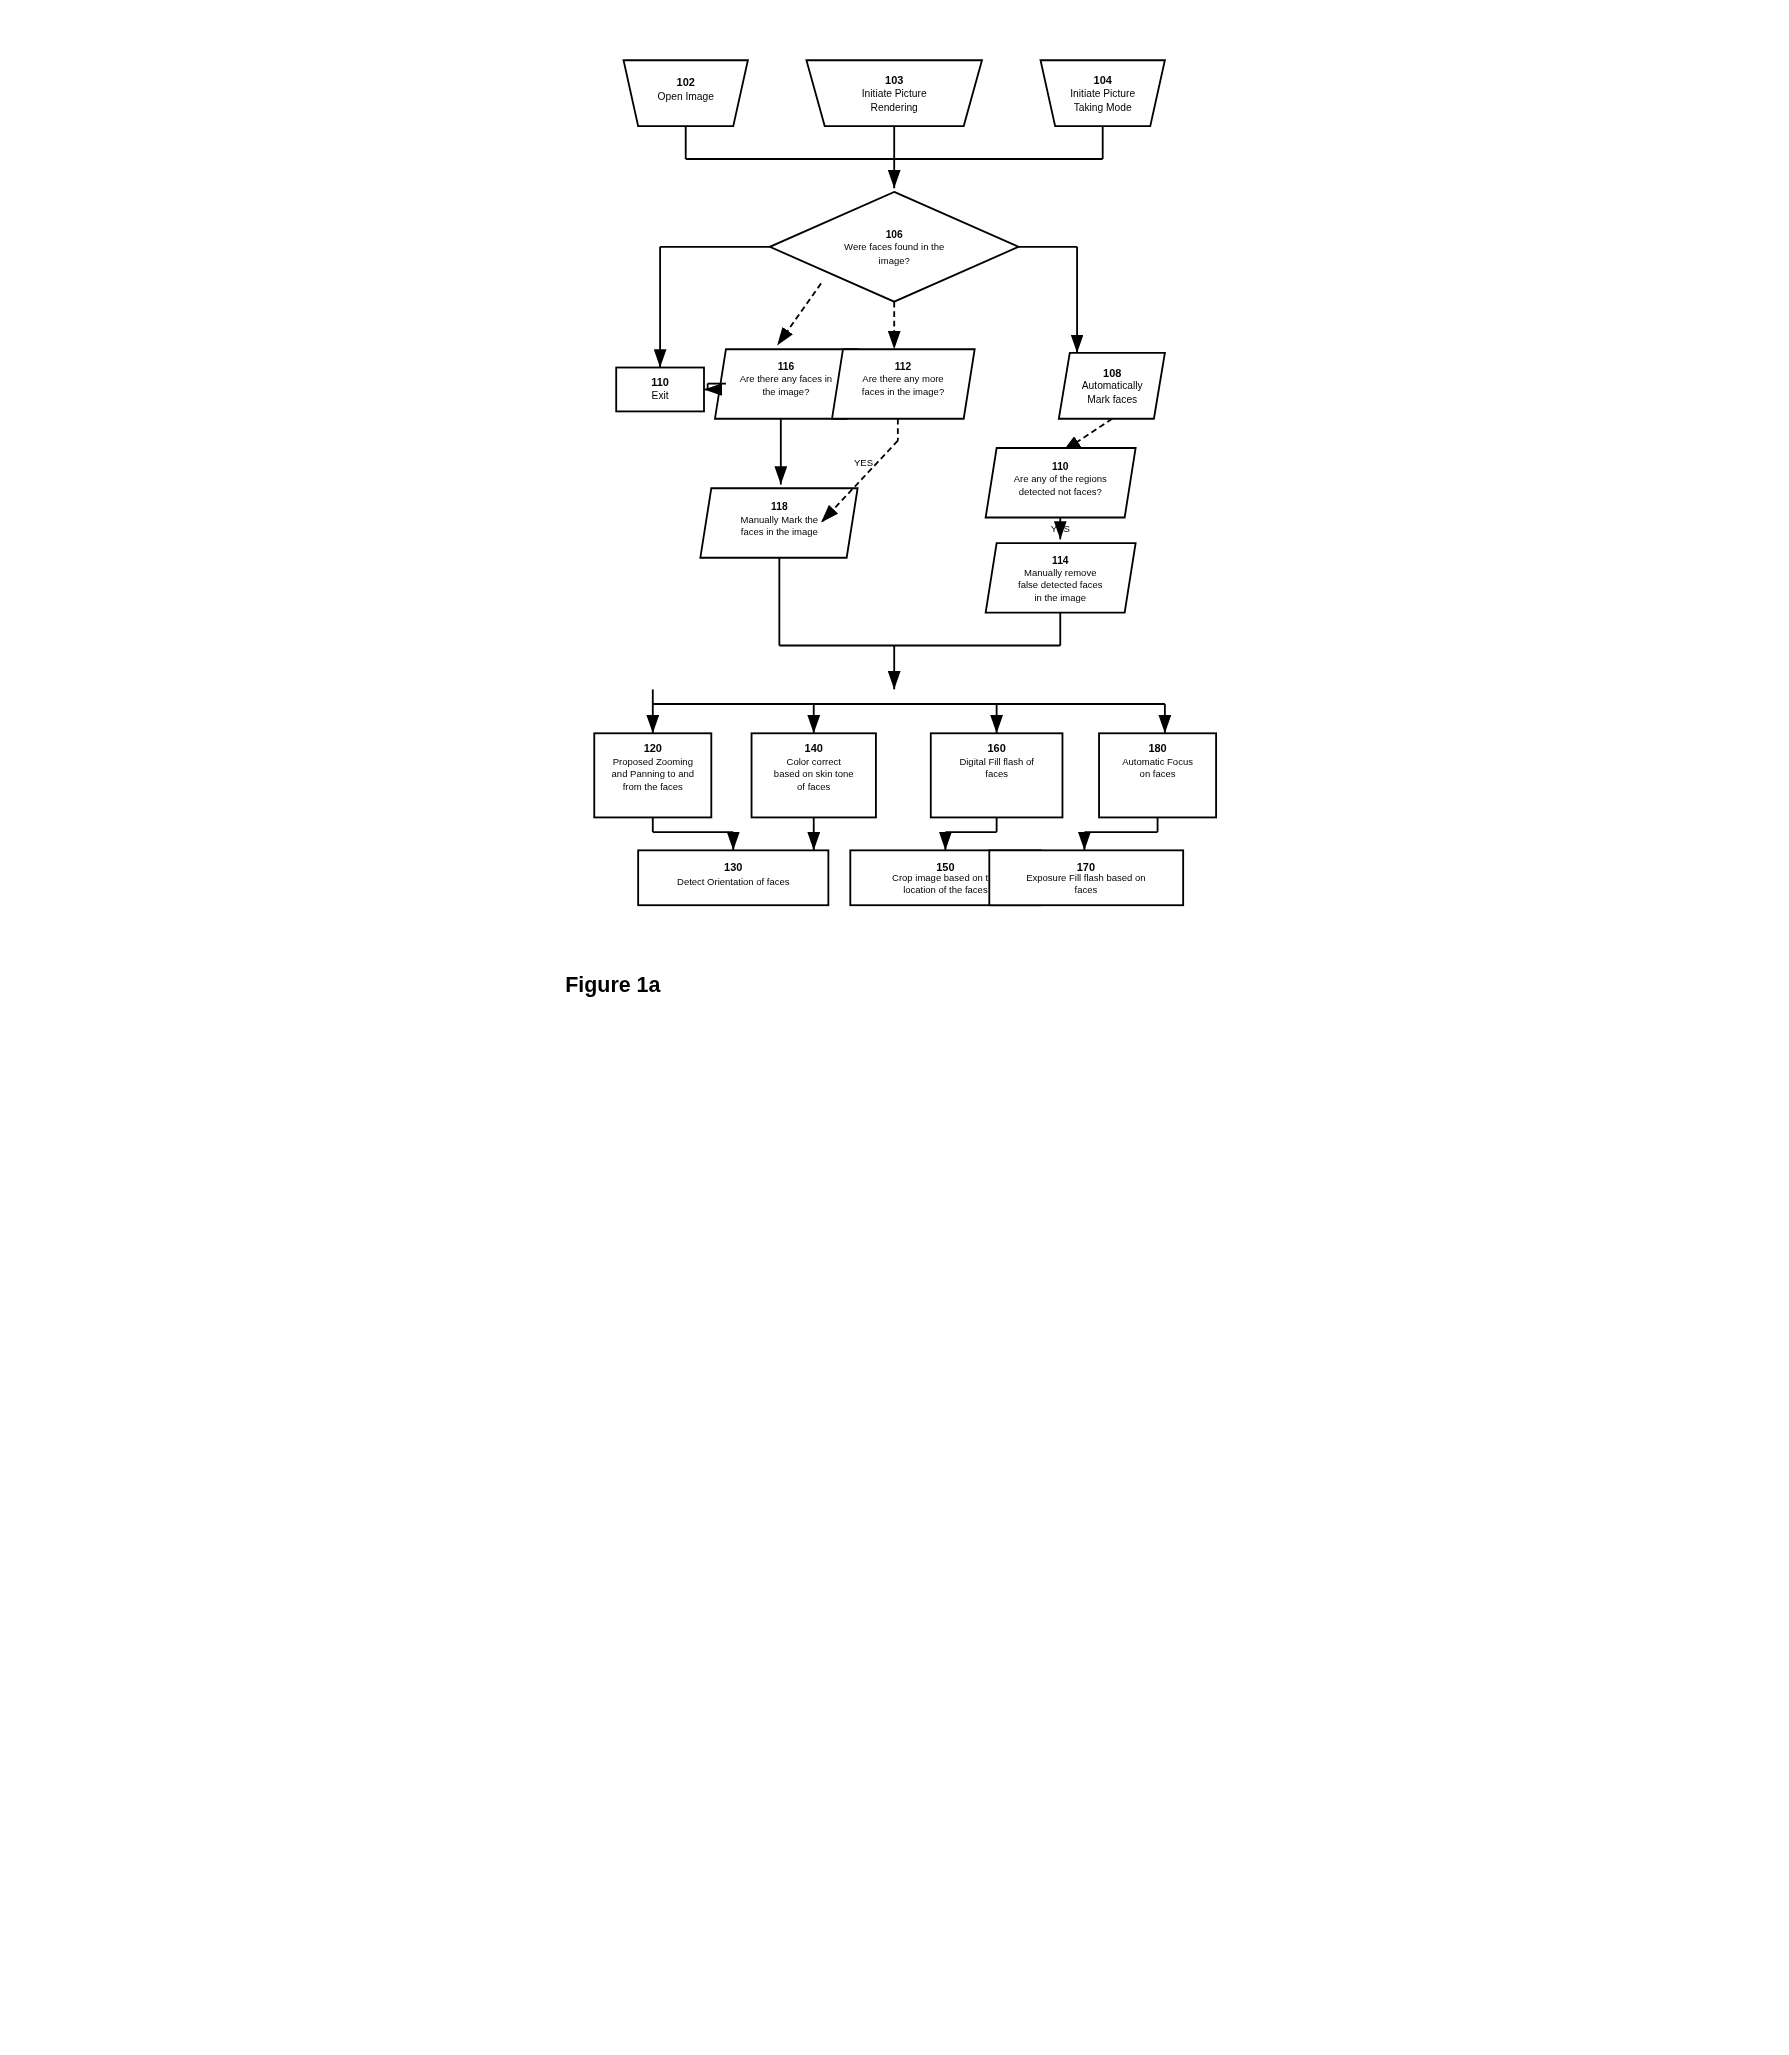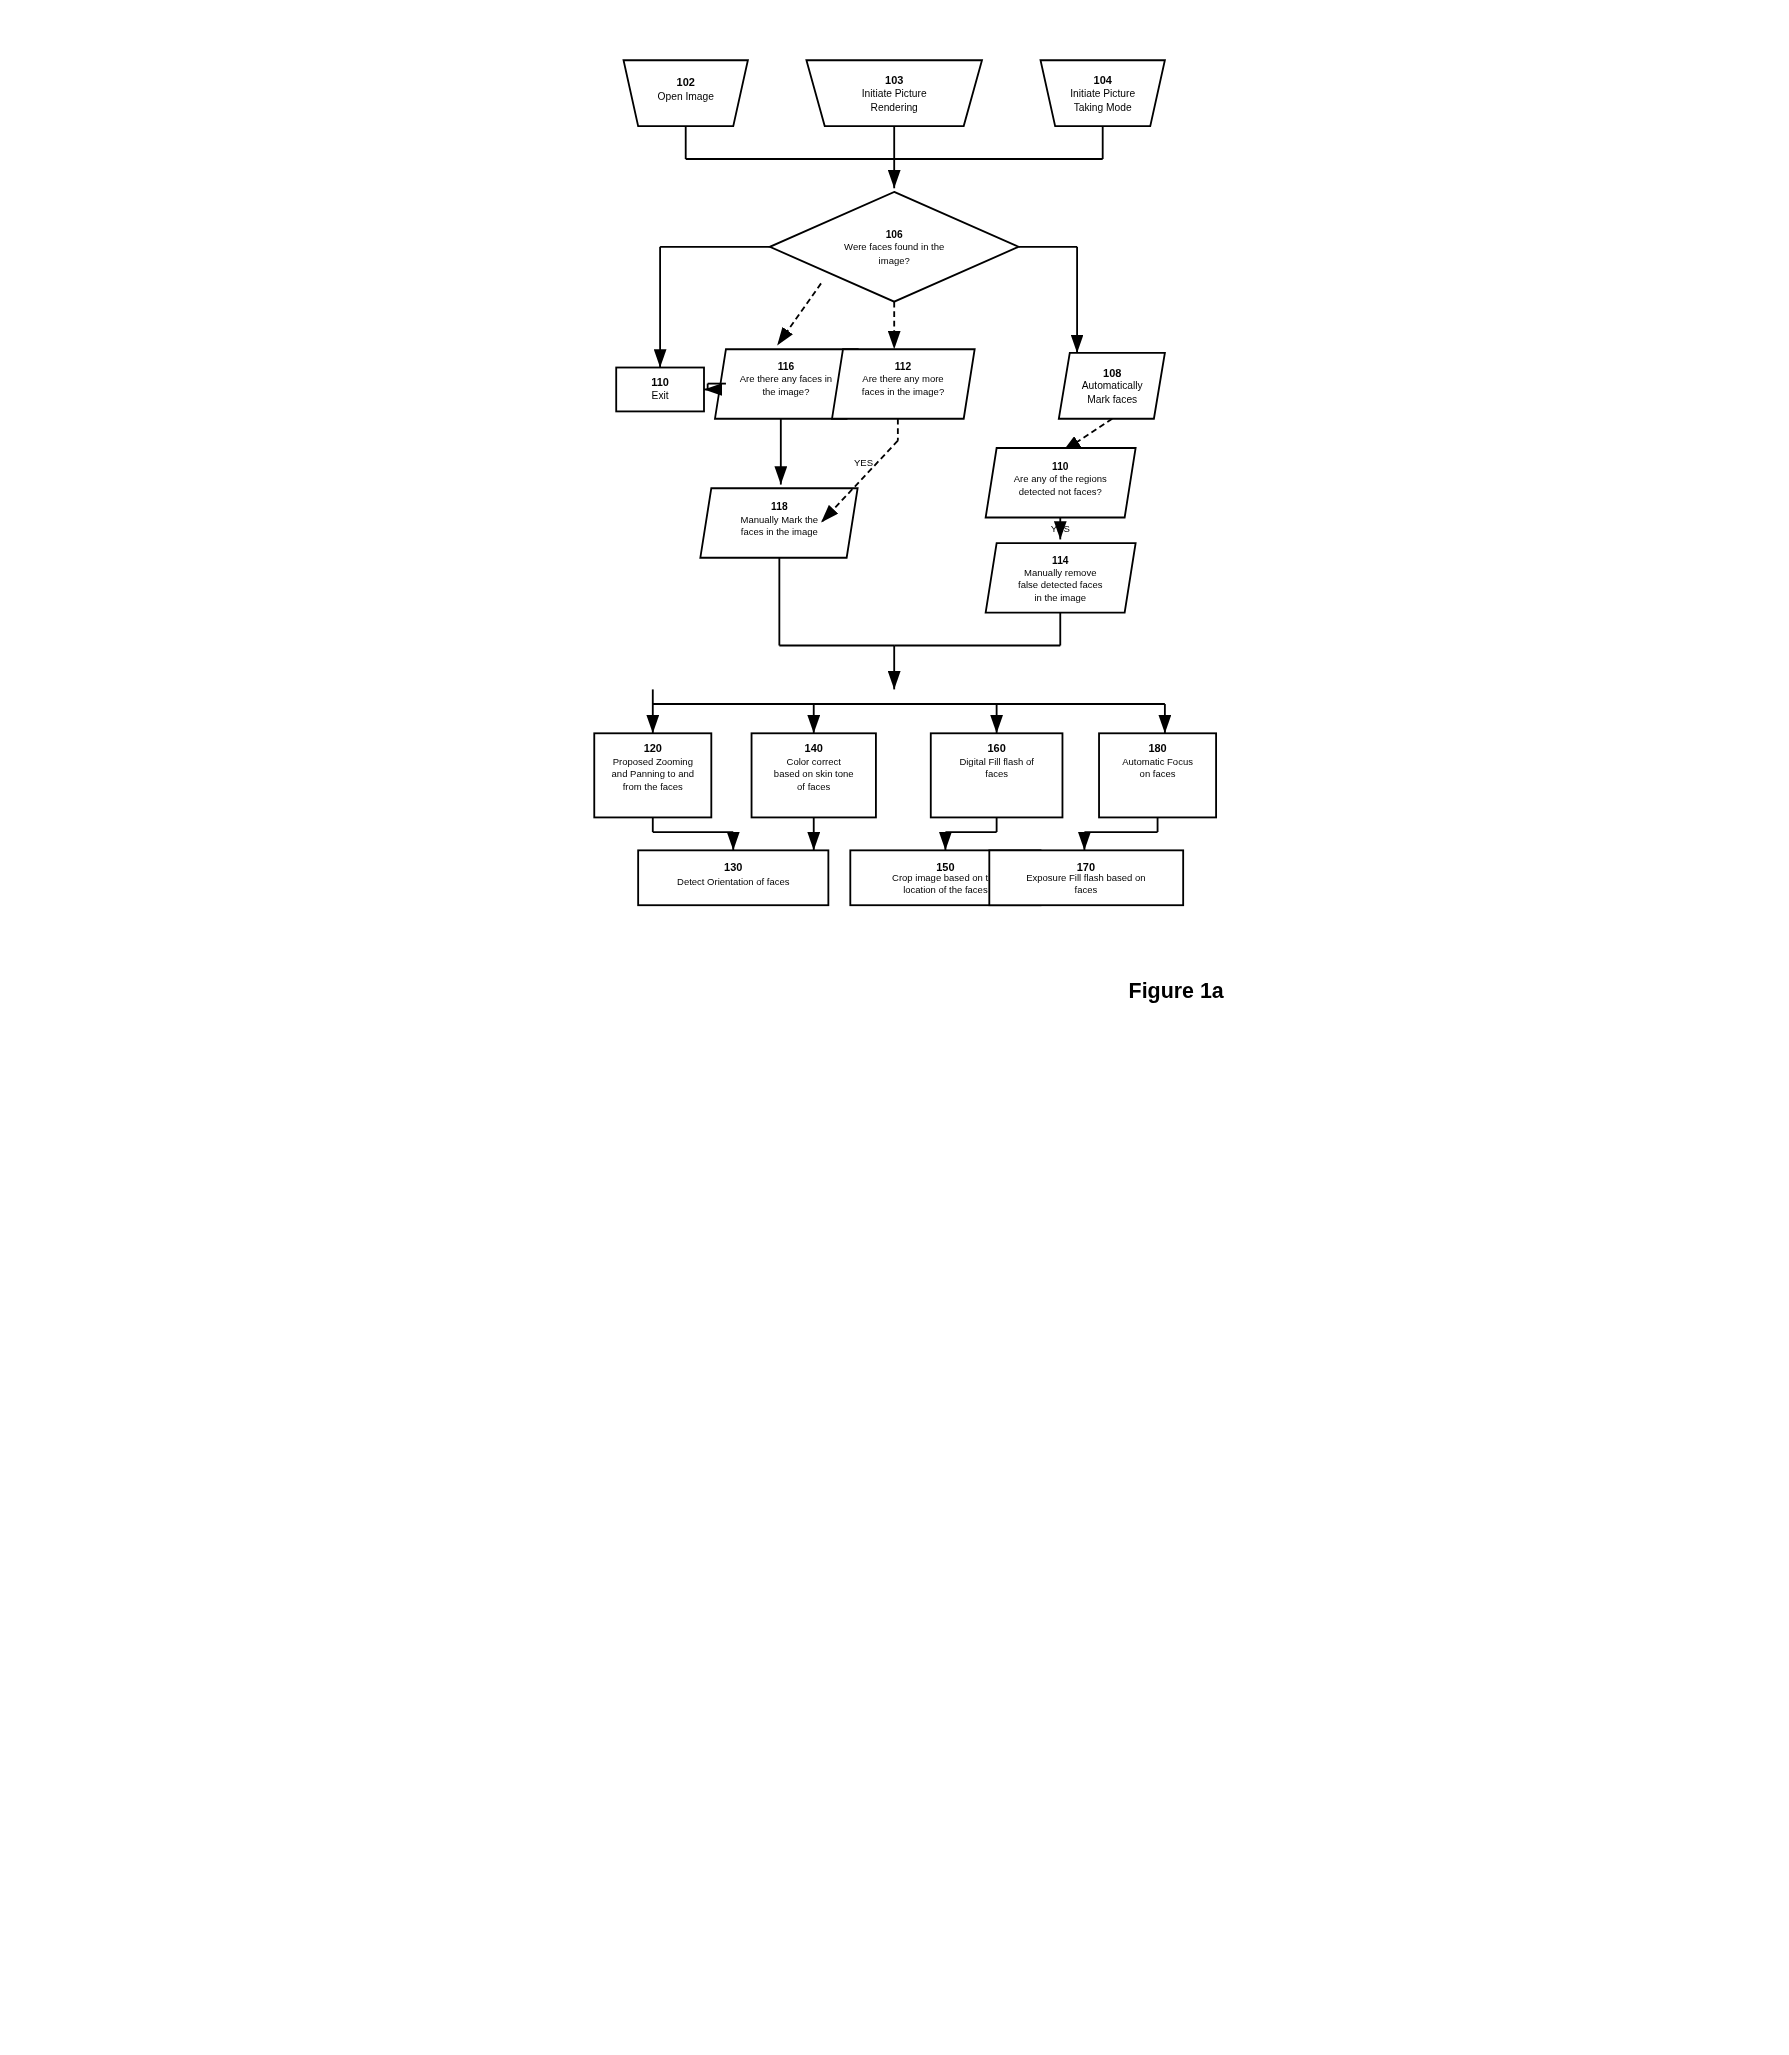--- a/index.html
+++ b/index.html
@@ -15,24 +15,24 @@
       width: 689px;
       padding: 31px 15.3px 46px 15.3px;
       position: relative;
     }
     
     .diagram-svg {
       width: 100%;
       height: auto;
     }
     .figure-caption {
-      text-align: right;
+      text-align: left;
       font-size: 21.4px;
       font-weight: bold;
-      margin-top: 23px;
+      margin-top: 17px;
     }
   </style>
 </head>
 <body>
 
 <div class="diagram-container">
   <svg class="diagram-svg" viewBox="0 0 900 1260" xmlns="http://www.w3.org/2000/svg">
 
     <defs>
       <marker id="arrowhead" markerWidth="10" markerHeight="7" refX="10" refY="3.5" orient="auto">

